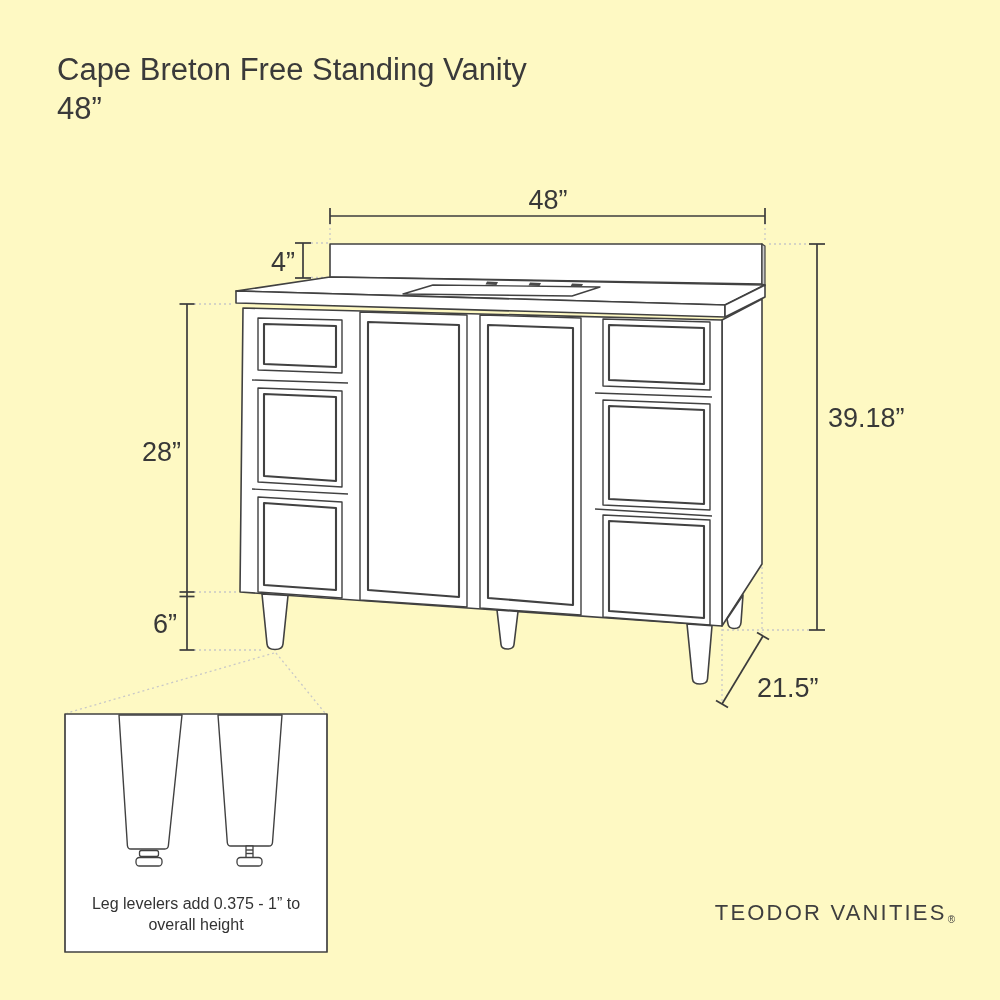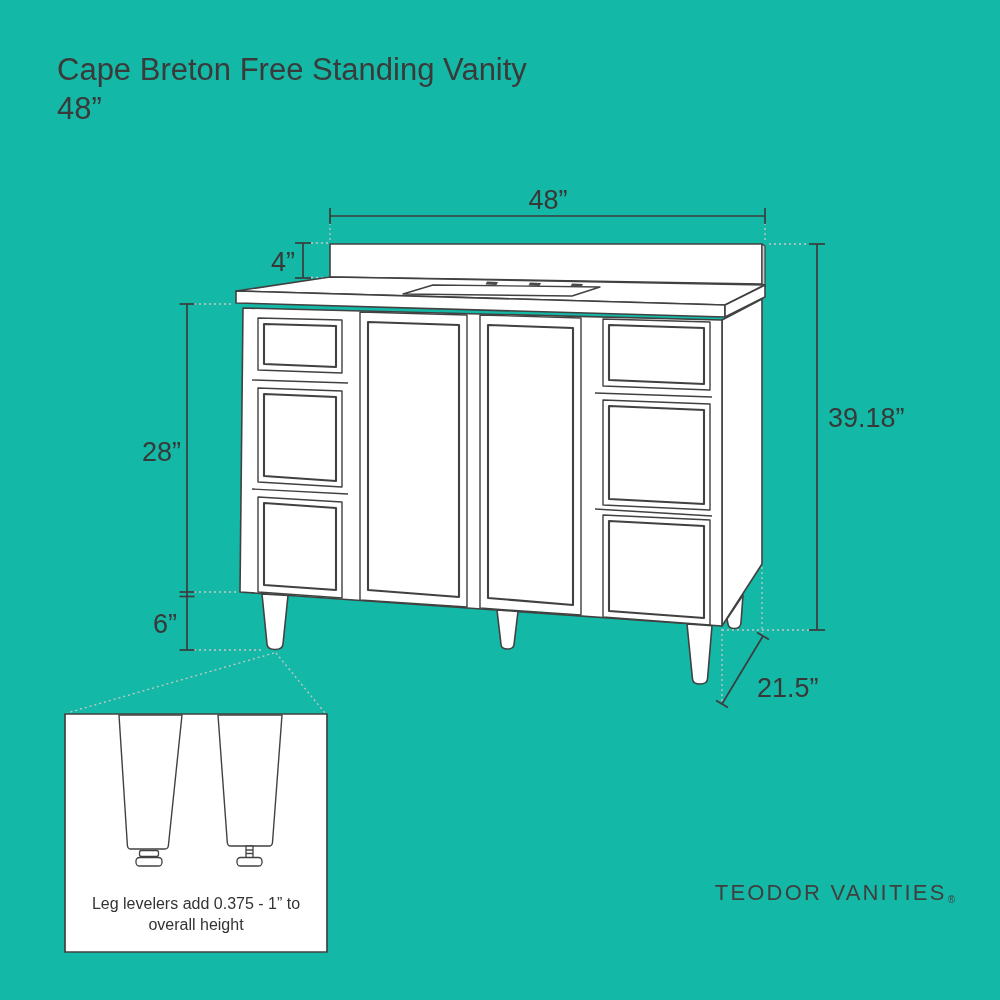--- a/index.html
+++ b/index.html
@@ -1,29 +1,29 @@
 <!DOCTYPE html>
 <html><head>
 <meta charset="utf-8">
 <style>
   html,body{margin:0;padding:0;background:#fff;}
-  #page{position:relative;width:1000px;height:1000px;background:#14b8a6;overflow:hidden;
+  #page{position:relative;width:1000px;height:1000px;background:#fef9c3;overflow:hidden;
         font-family:"Liberation Sans",sans-serif;}
   #title{position:absolute;left:57px;top:50px;font-size:31px;line-height:39px;color:#3a3a3a;}
   #drawing{position:absolute;left:0;top:0;width:1000px;height:1000px;}
   .fw{fill:#ffffff;stroke:#414141;stroke-width:1.6;stroke-linejoin:round;}
   .inner{fill:none;stroke:#414141;stroke-width:2.1;stroke-linejoin:round;}
   .rail{stroke:#414141;stroke-width:1.4;fill:none;}
   .dotted{stroke:#c8c8c8;stroke-width:1.3;stroke-dasharray:2 3;fill:none;}
   .dim{stroke:#3c3c3c;stroke-width:1.7;fill:none;}
   .dimtext{font-family:"Liberation Sans",sans-serif;font-size:27px;fill:#383838;}
   .notetext{font-family:"Liberation Sans",sans-serif;font-size:16px;fill:#333333;}
   .shade{fill:#c9c9c9;stroke:#414141;stroke-width:1.2;}
   .hole{fill:#4a4a4a;stroke:none;}
-  #brand{position:absolute;right:45px;top:880px;font-size:22px;letter-spacing:2.2px;
+  #brand{position:absolute;right:45px;top:900px;font-size:22px;letter-spacing:2.2px;
          color:#3f3f3f;font-weight:300;white-space:nowrap;}
   #brand .reg{font-size:10px;letter-spacing:0;position:relative;top:3px;margin-left:1px;}
 </style>
 </head>
 <body>
 
 <div id="page">
 
   <div id="title">
     <div>Cape Breton Free Standing Vanity</div>

